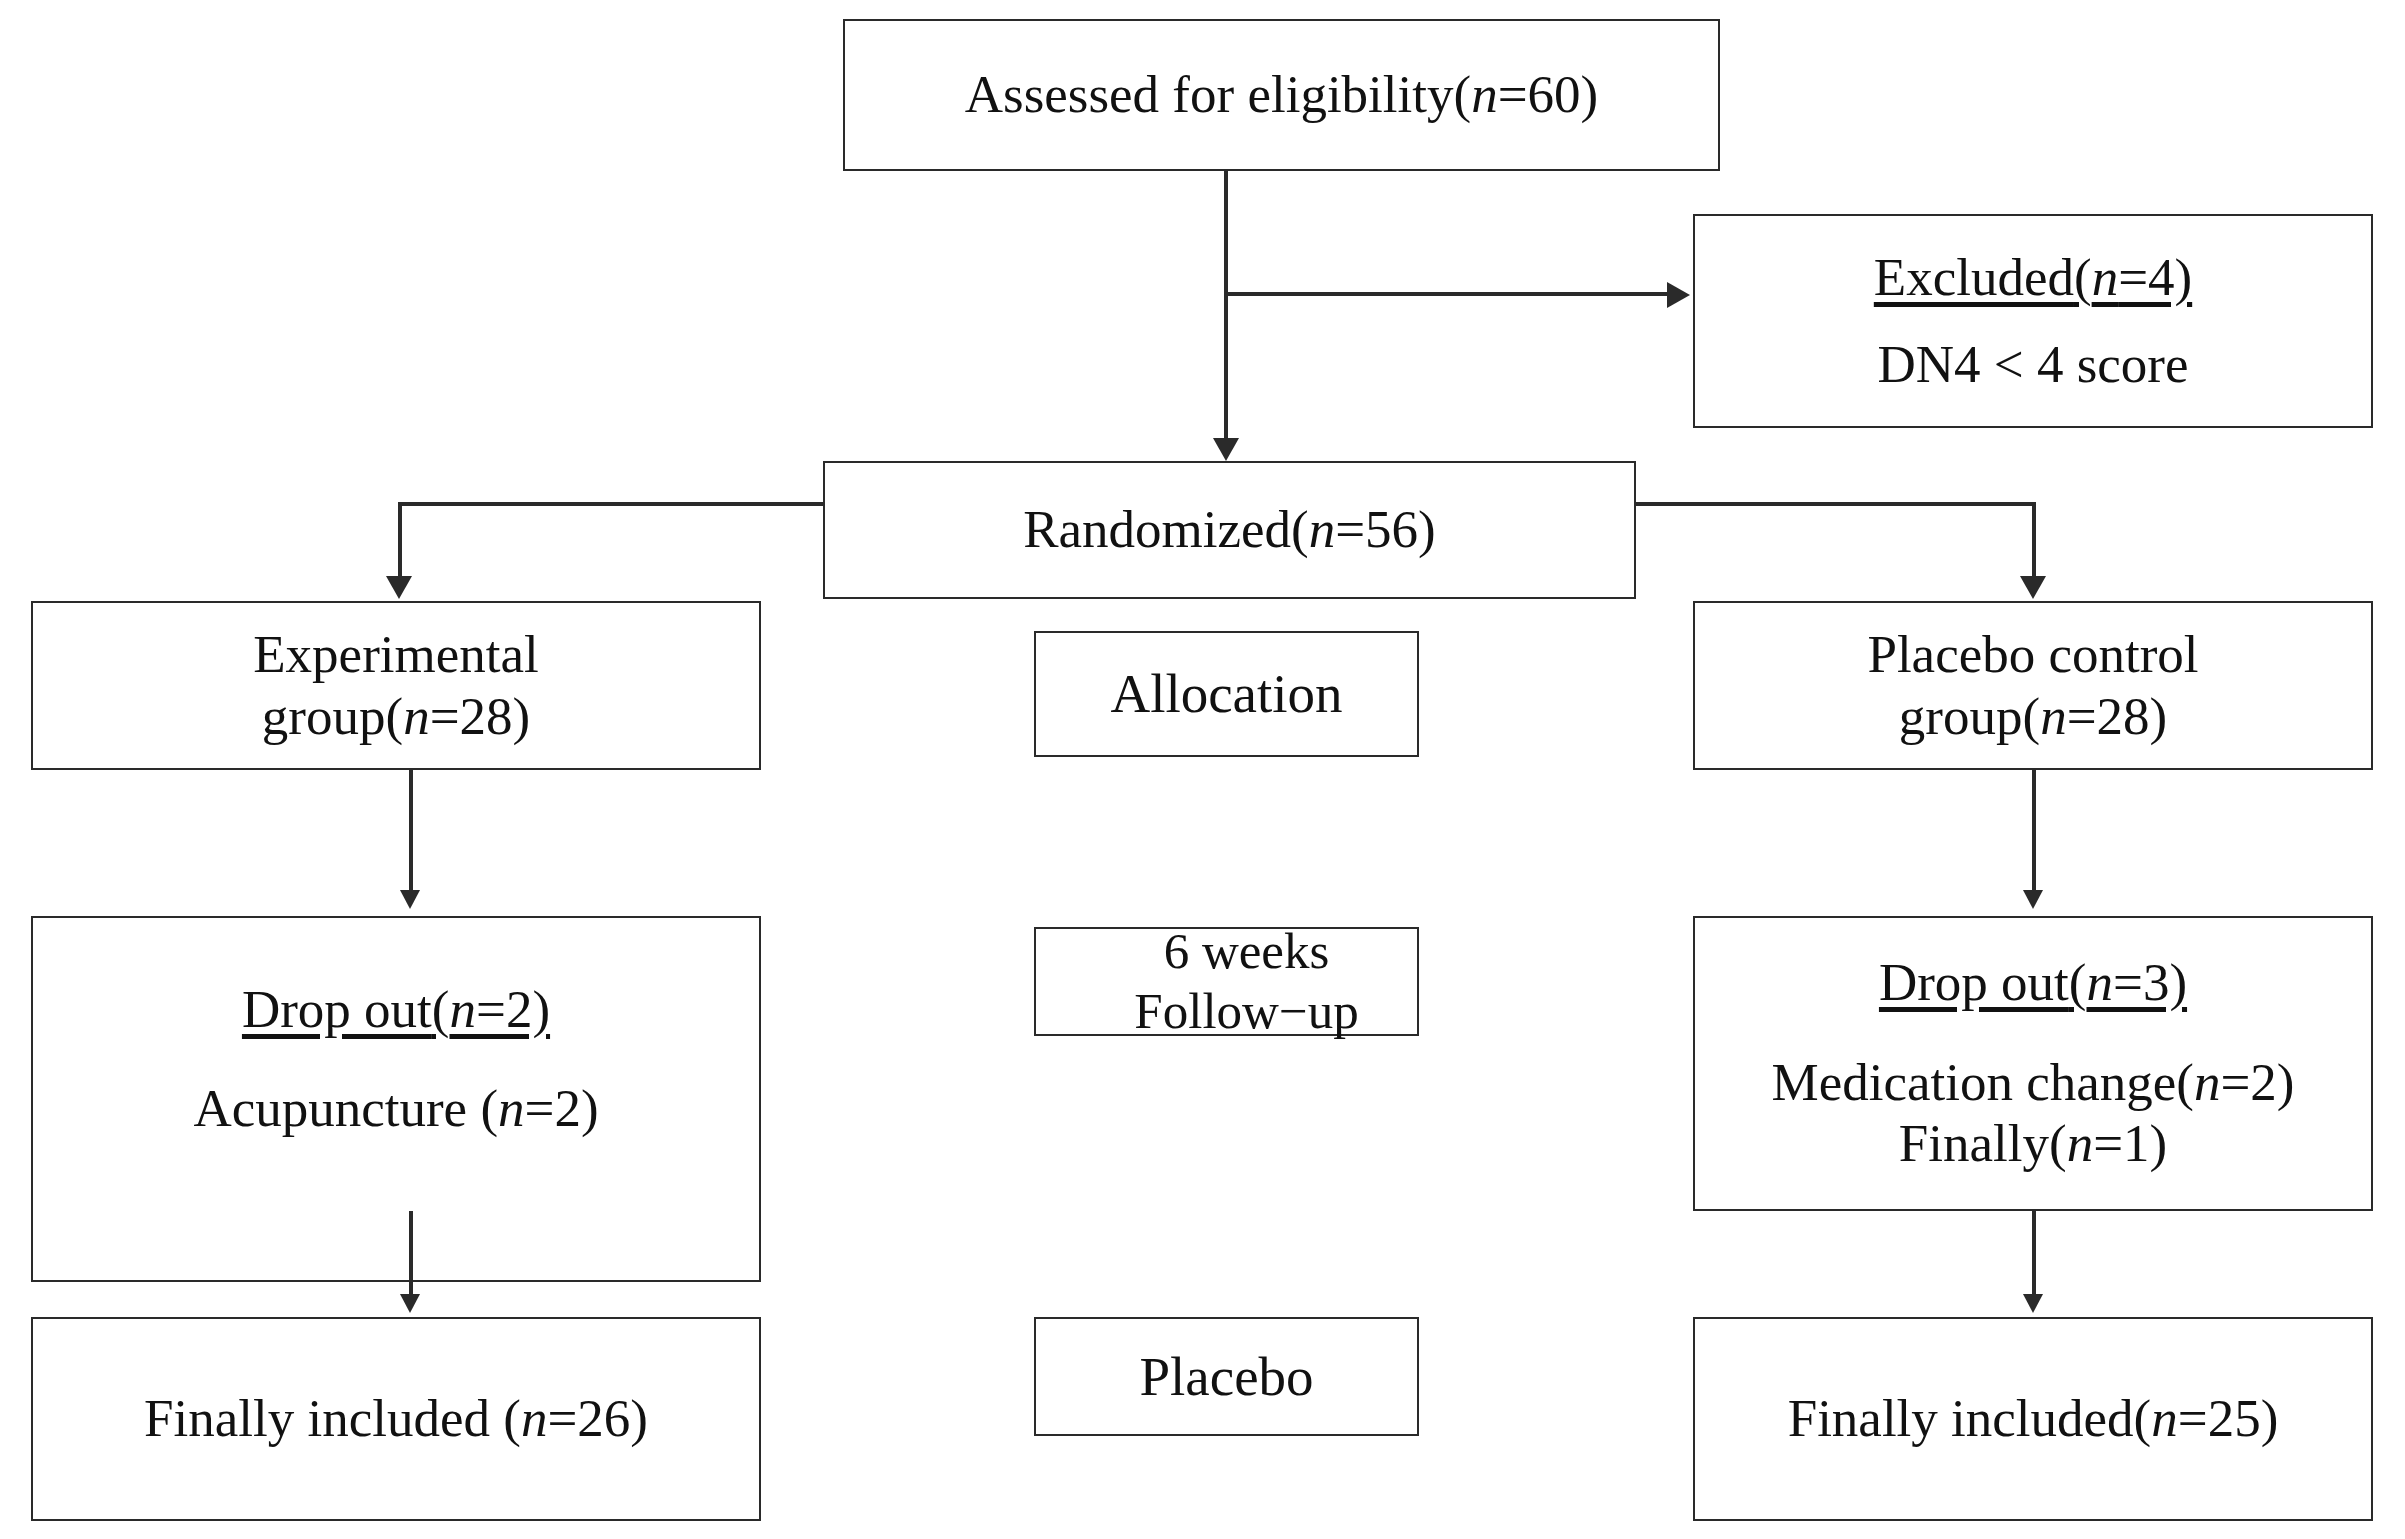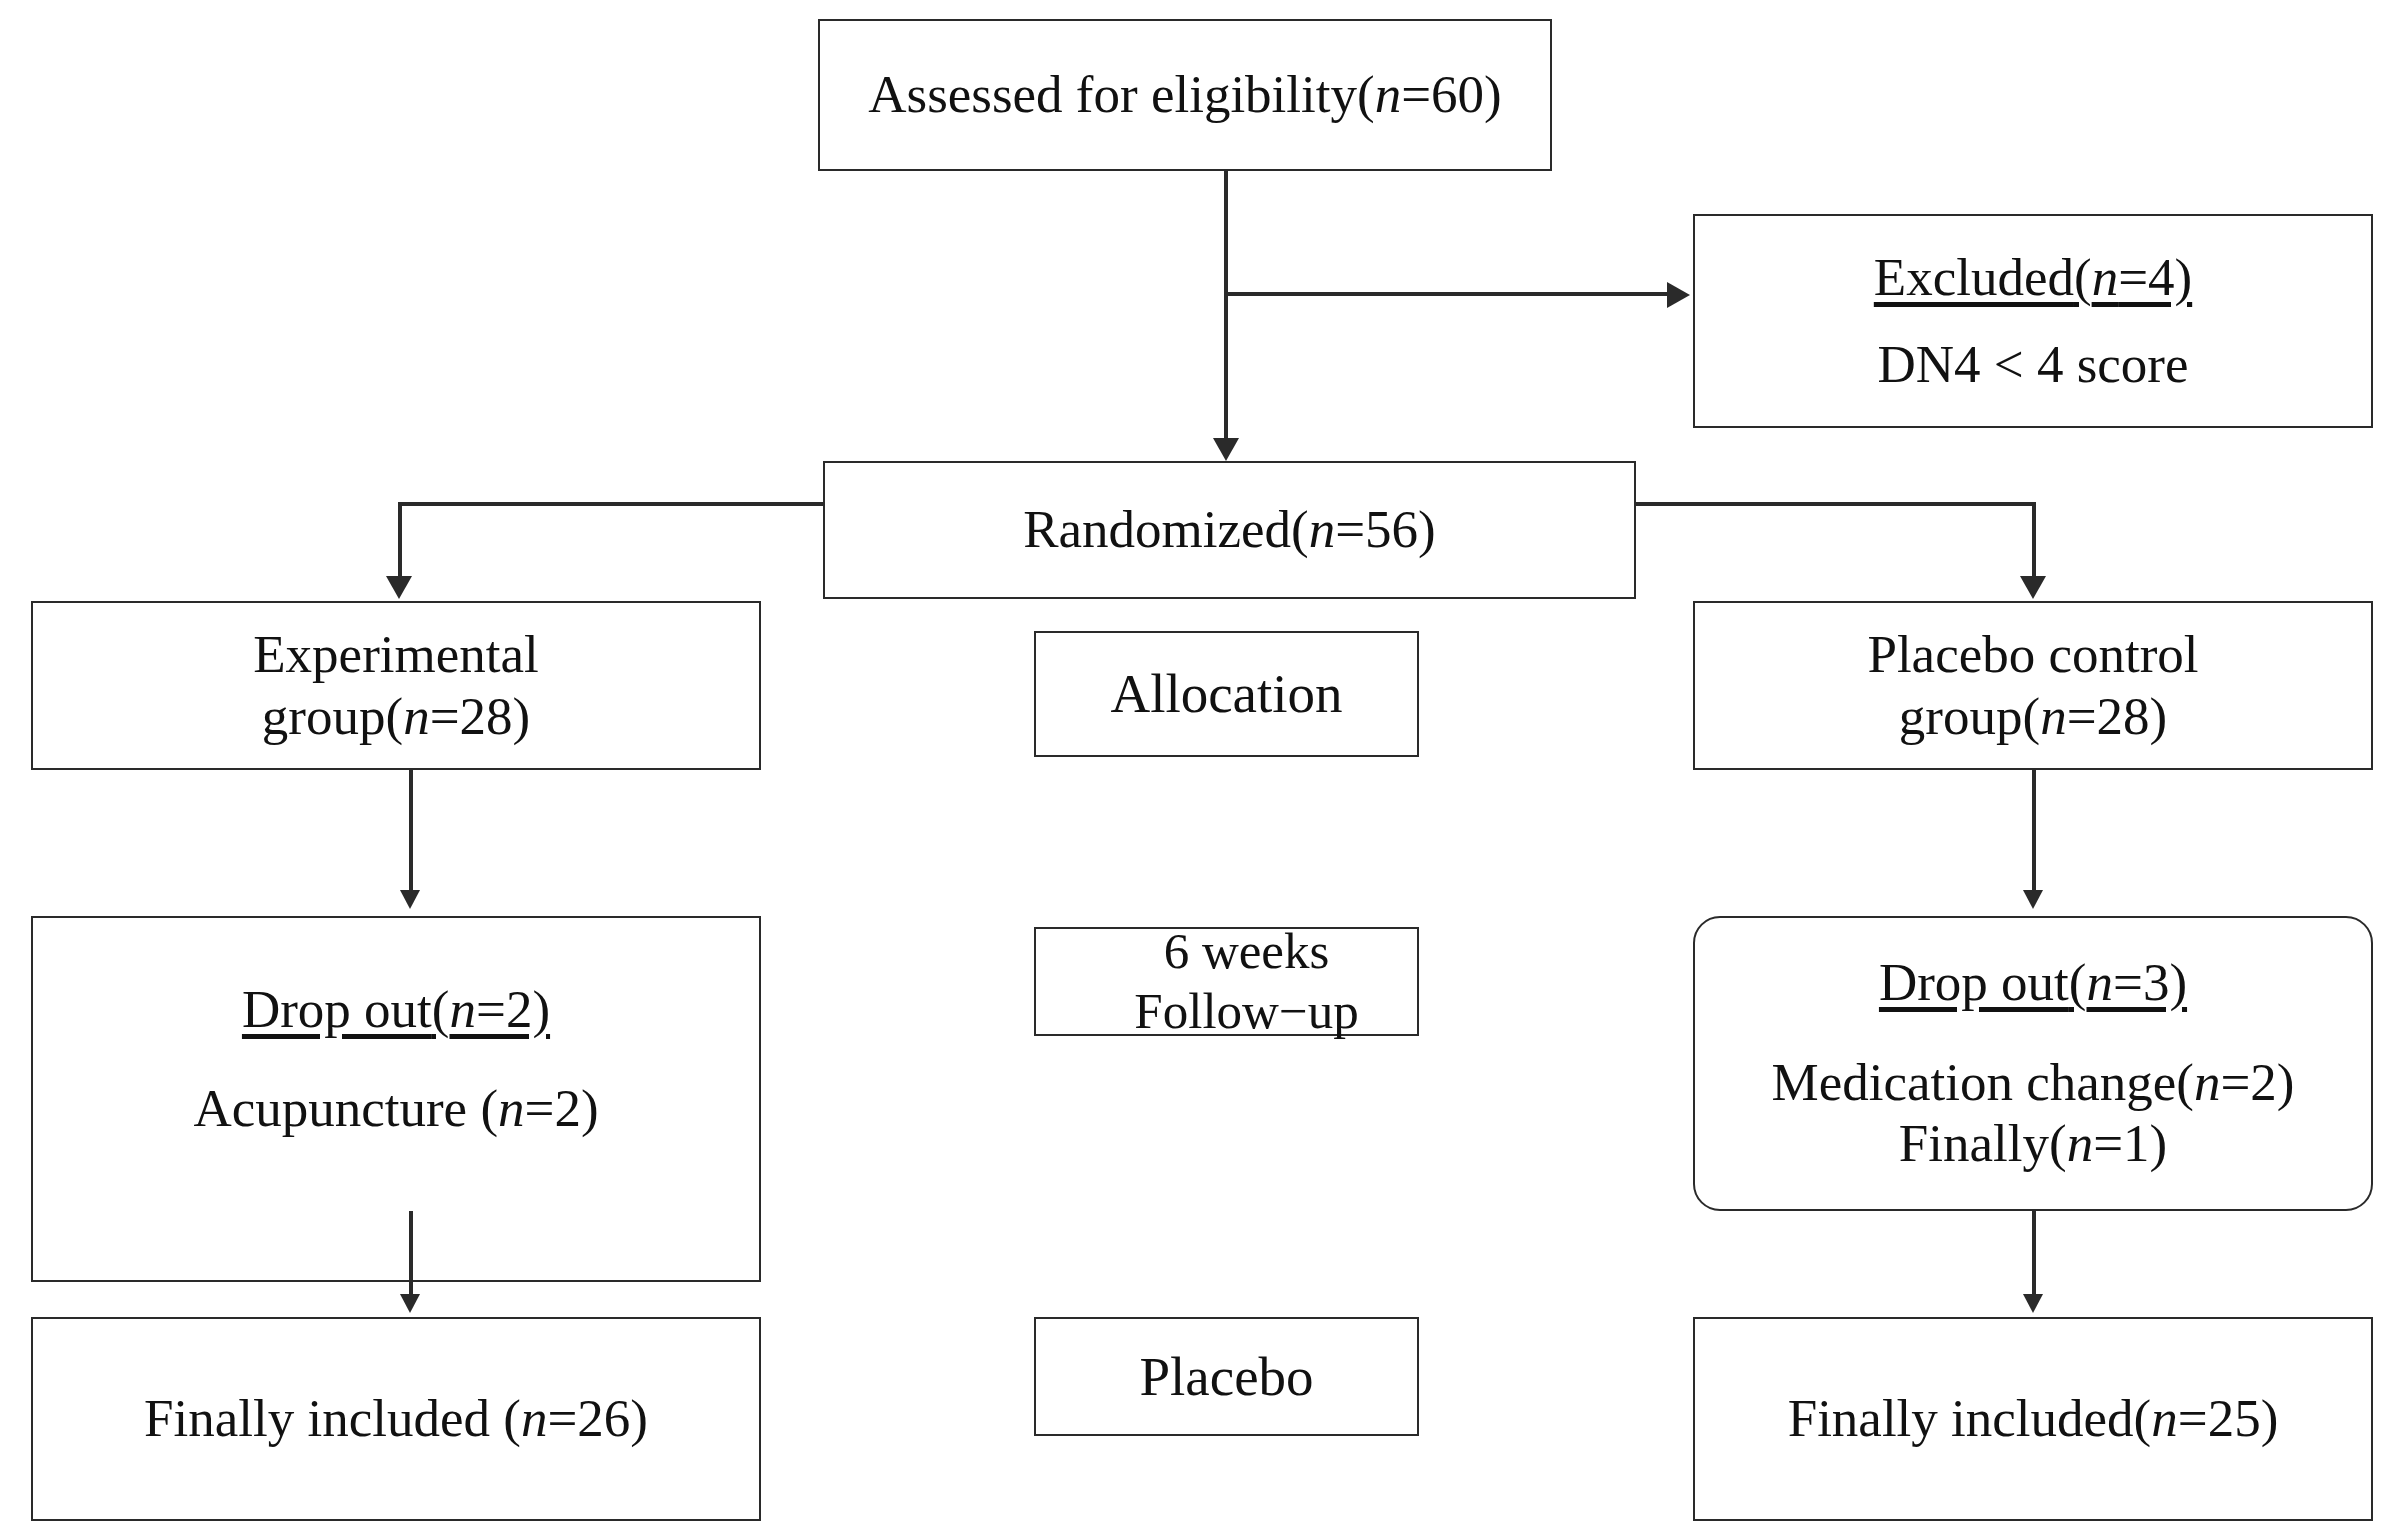--- a/index.html
+++ b/index.html
@@ -65,21 +65,21 @@
     border-top: 13.3px solid transparent;
     border-bottom: 13.3px solid transparent;
     border-left: 23px solid #2a2a2a;
   }
 </style>
 </head>
 <body>
 
 <div id="canvas">
 
-  <div class="box sz-main" style="left:818px; top:19px; width:734px; height:152px;">
+  <div class="box sz-main" style="left:843px; top:19px; width:877px; height:152px;">
     <span class="line"><span>Assessed for eligibility</span><span>(</span><span class="ital">n</span><span>=60)</span></span>
   </div>
 
   <div class="vline" style="left:1224px; top:171px; height:268px;"></div>
   <div class="arrow-down" style="left:1213px; top:438px;"></div>
 
   <div class="hline" style="left:1226px; top:292px; width:443px;"></div>
   <div class="arrow-right" style="left:1667px; top:282px;"></div>
 
   <div class="box sz-main" style="left:1693px; top:214px; width:680px; height:214px;">
@@ -120,21 +120,21 @@
   <div class="vline" style="left:2032px; top:770px; height:122px;"></div>
   <div class="arrow-down thin" style="left:2023px; top:890px;"></div>
 
   <div class="box sz-main" style="left:31px; top:916px; width:730px; height:366px;">
     <span class="line ul"><span>Drop out</span><span>(</span><span class="ital">n</span><span>=2)</span></span>
     <span class="gap-md"></span>
     <span class="line"><span>Acupuncture </span><span>(</span><span class="ital">n</span><span>=2)</span></span>
     <span style="height:80px"></span>
   </div>
 
-  <div class="box sz-main" style="left:1693px; top:916px; width:680px; height:295px;border-radius:27px;">
+  <div class="box sz-main" style="left:1693px; top:916px; width:680px; height:295px;">
     <span class="line ul"><span>Drop out</span><span>(</span><span class="ital">n</span><span>=3)</span></span>
     <span class="gap-md"></span>
     <span class="line"><span>Medication change</span><span>(</span><span class="ital">n</span><span>=2)</span></span>
     <span class="line"><span>Finally</span><span>(</span><span class="ital">n</span><span>=1)</span></span>
   </div>
 
   <div class="box sz-mid" style="left:1034px; top:927px; width:385px; height:109px;">
     <span class="line">6 weeks</span>
     <span class="line">Follow−up</span>
   </div>

